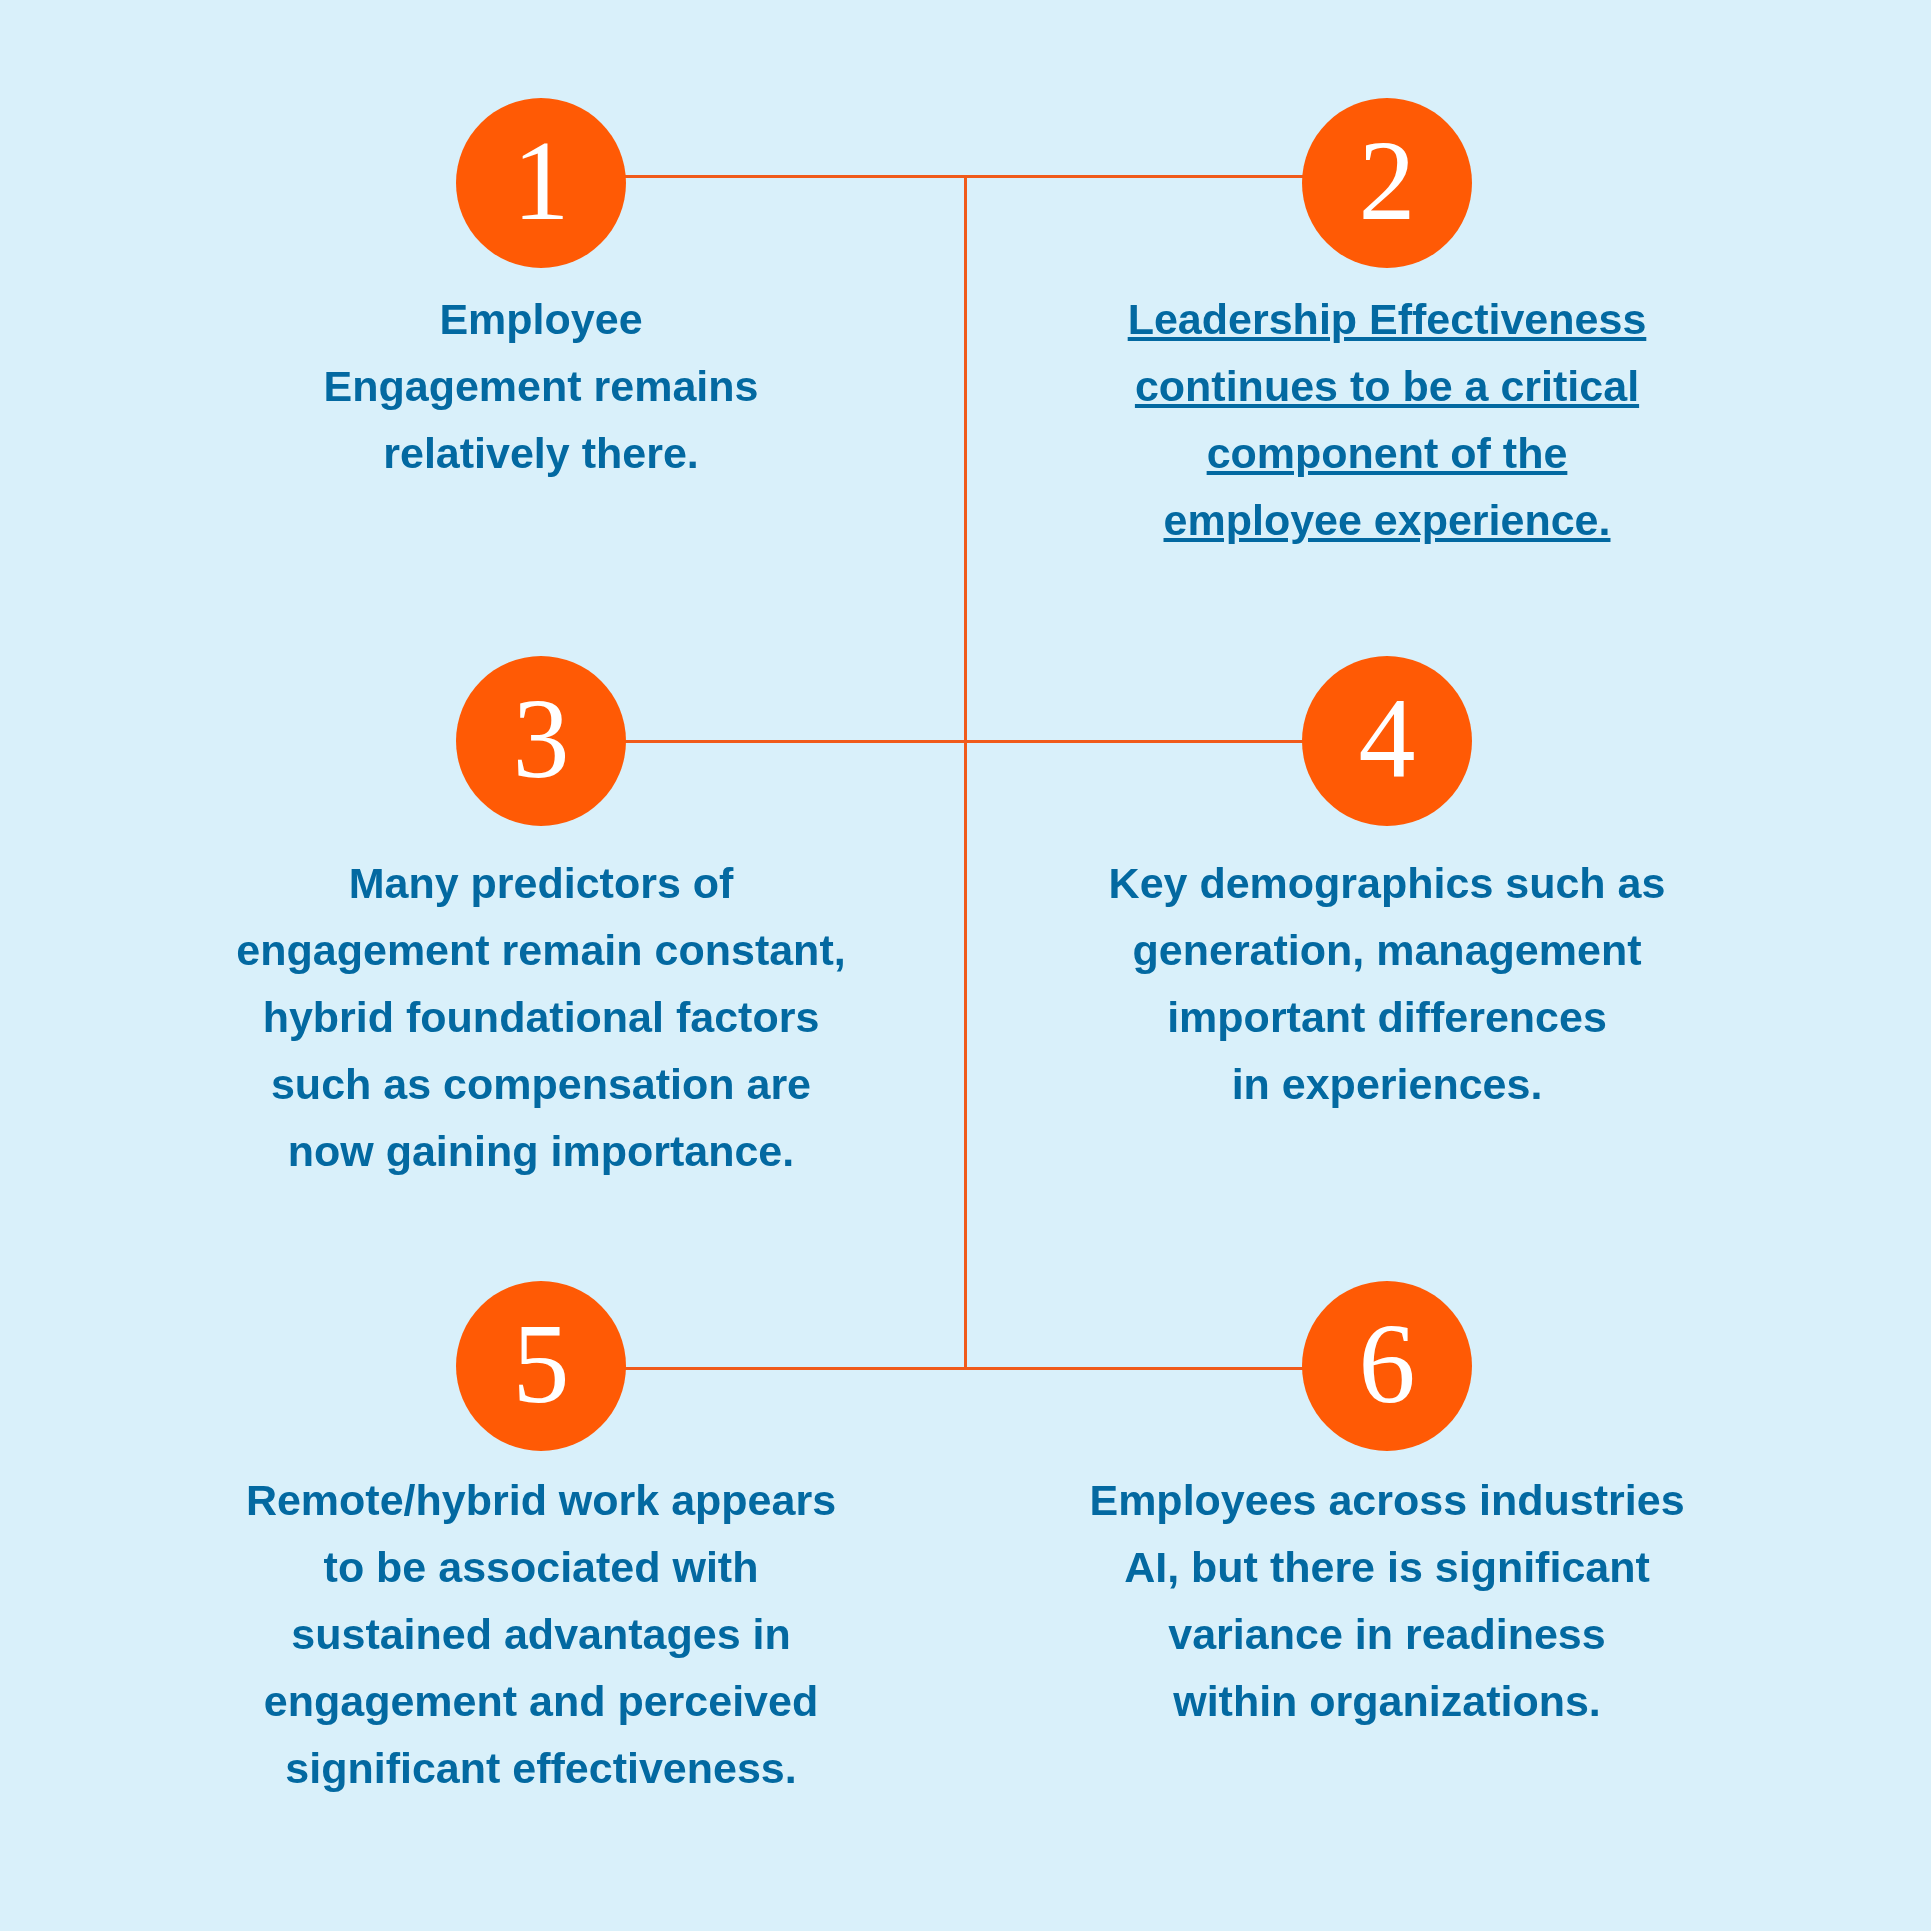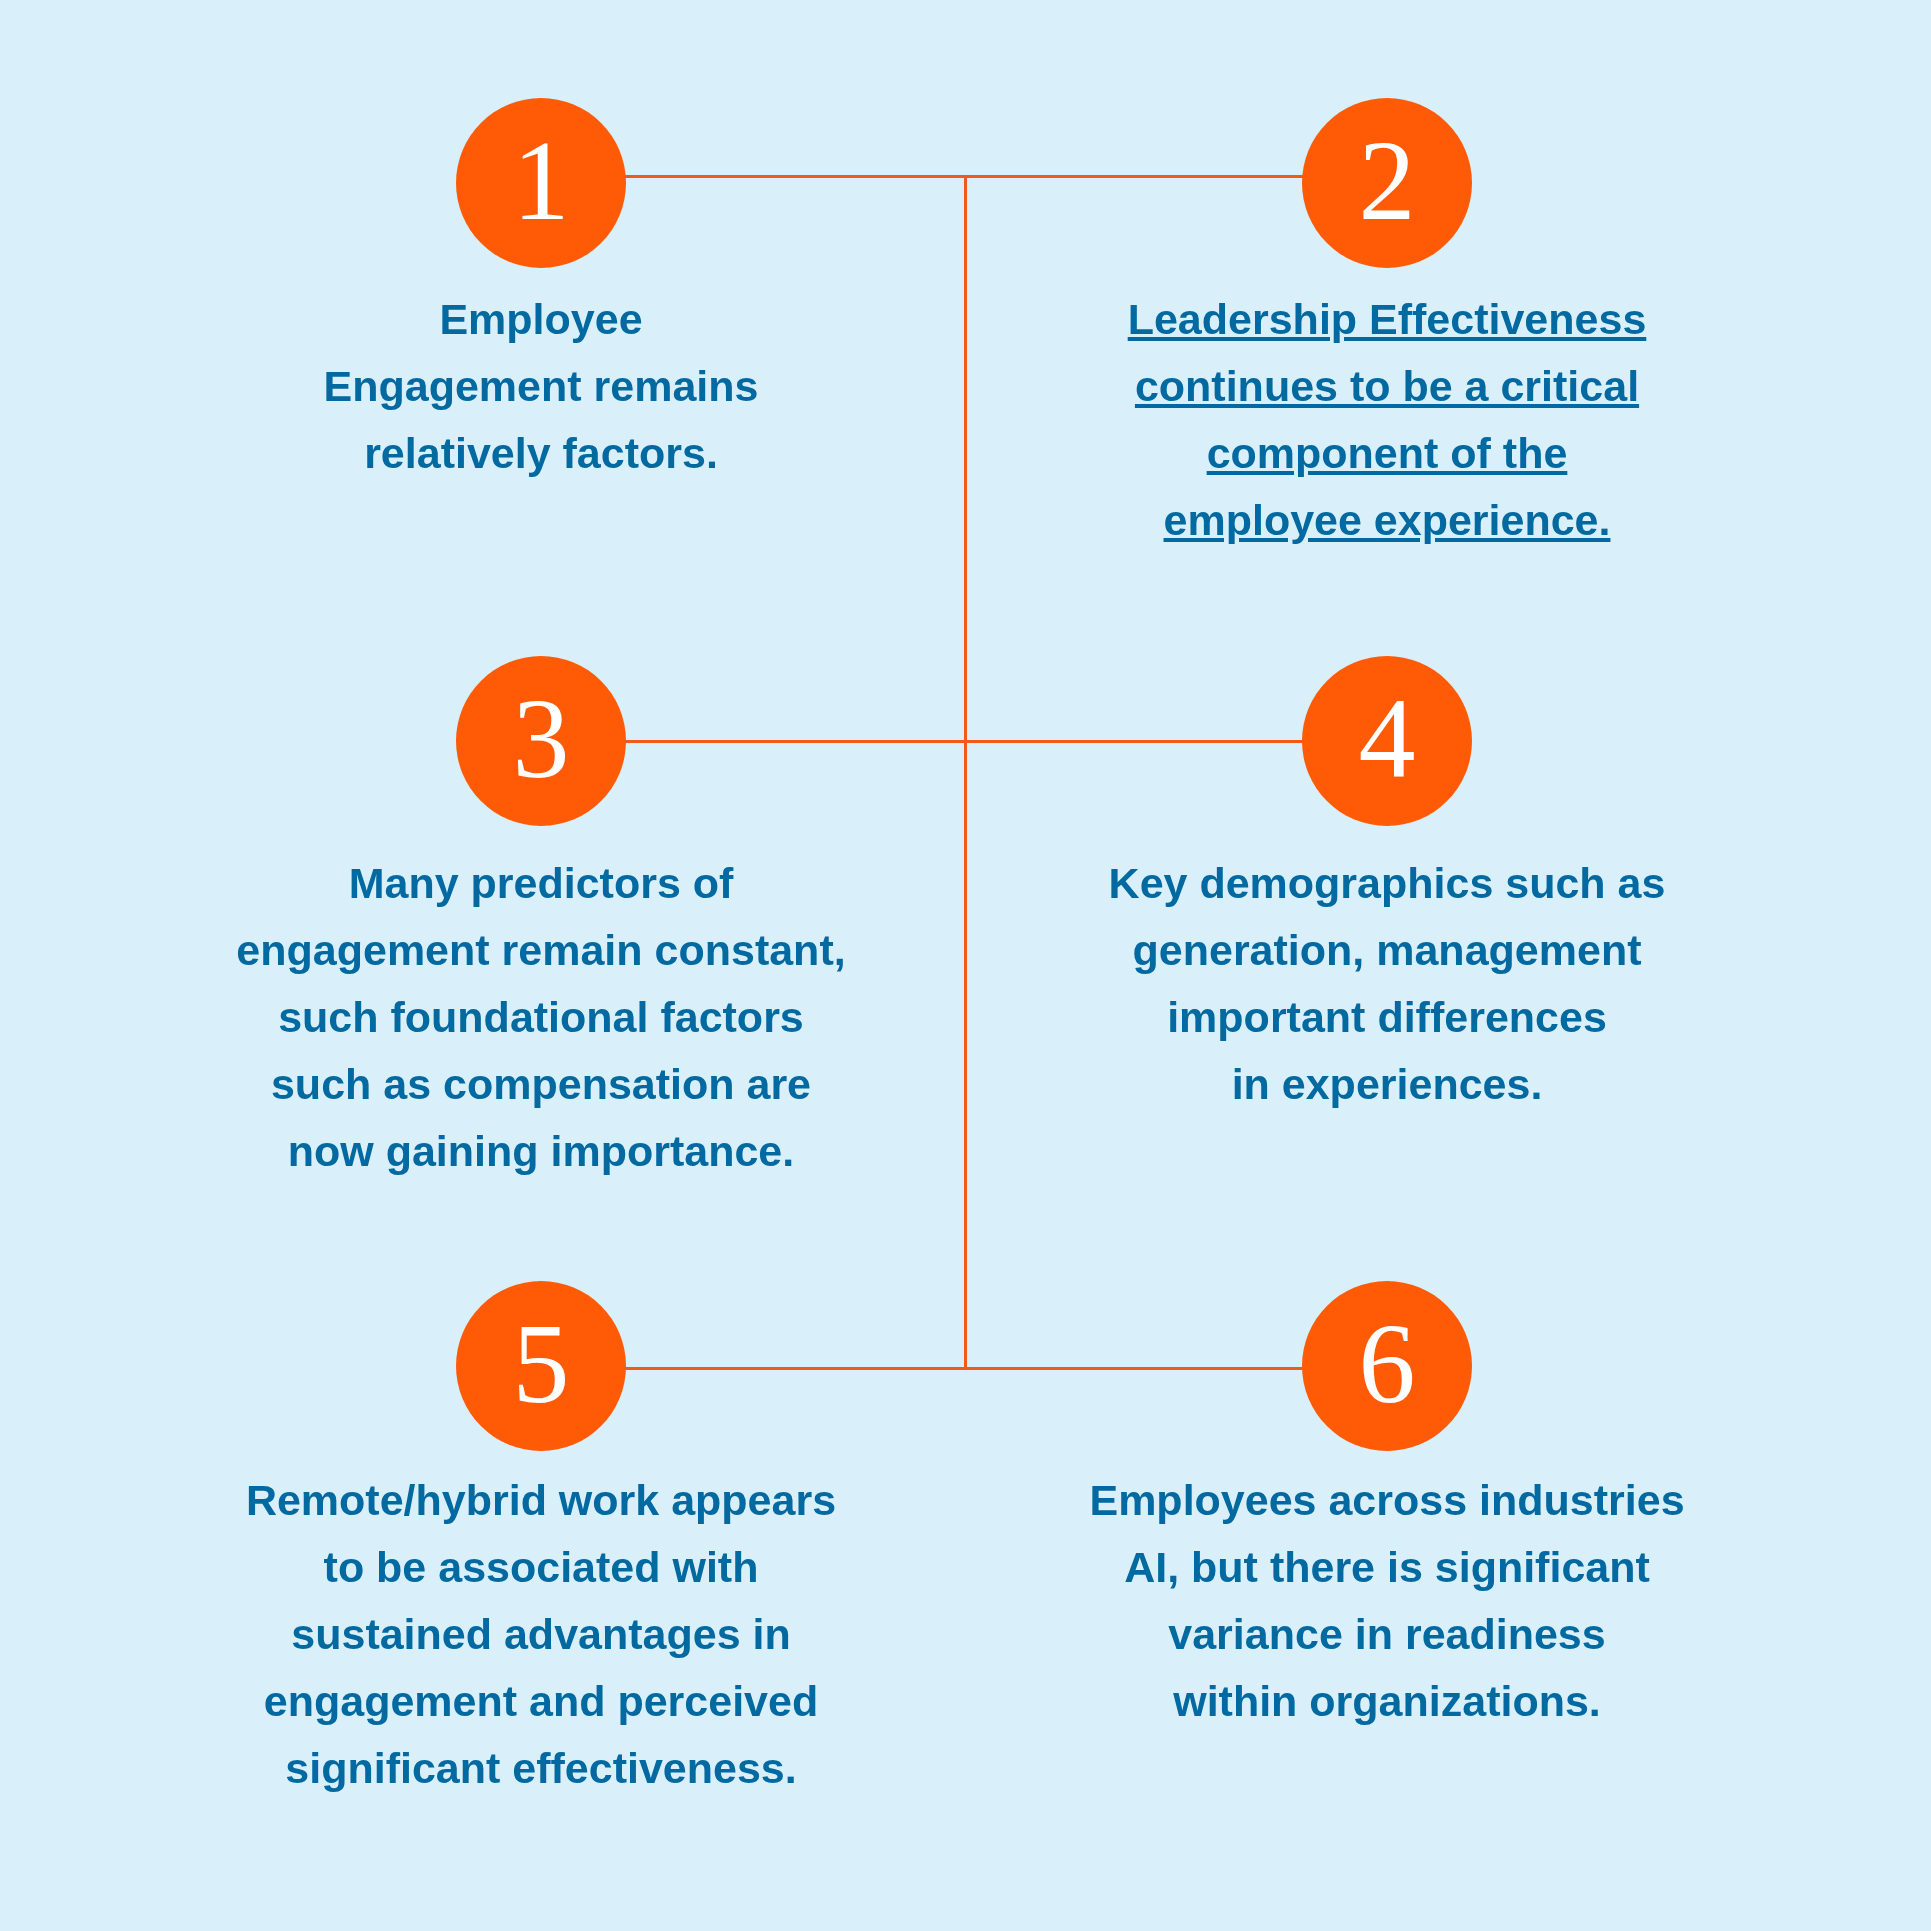--- a/index.html
+++ b/index.html
@@ -17,40 +17,40 @@
 <div class="line" style="left:618px;top:175px;width:695px;height:2.9px;"></div>
 <div class="line" style="left:618px;top:740px;width:695px;height:2.9px;"></div>
 <div class="line" style="left:618px;top:1367px;width:695px;height:2.9px;"></div>
 
 <div class="circle" style="left:456px;top:98px;">
     <span>1</span>
   </div>
 <div class="txt" style="left:174px;top:286px;">
   <span>Employee</span>
   <span>Engagement remains</span>
-  <span>relatively factors.</span>
+  <span>relatively there.</span>
 </div>
 
 <div class="circle" style="left:1302px;top:98px;">
     <span>2</span>
   </div>
 <div class="txt" style="left:1020px;top:286px;text-decoration:underline;">
   <span>Leadership Effectiveness</span>
   <span>continues to be a critical</span>
   <span>component of the</span>
   <span>employee experience.</span>
 </div>
 
 <div class="circle" style="left:456px;top:656px;">
     <span>3</span>
   </div>
 <div class="txt" style="left:174px;top:850px;">
   <span>Many predictors of</span>
   <span>engagement remain constant,</span>
-  <span>such foundational factors</span>
+  <span>hybrid foundational factors</span>
   <span>such as compensation are</span>
   <span>now gaining importance.</span>
 </div>
 
 <div class="circle" style="left:1302px;top:656px;">
     <span>4</span>
   </div>
 <div class="txt" style="left:1020px;top:850px;">
   <span>Key demographics such as</span>
   <span>generation, management</span>

